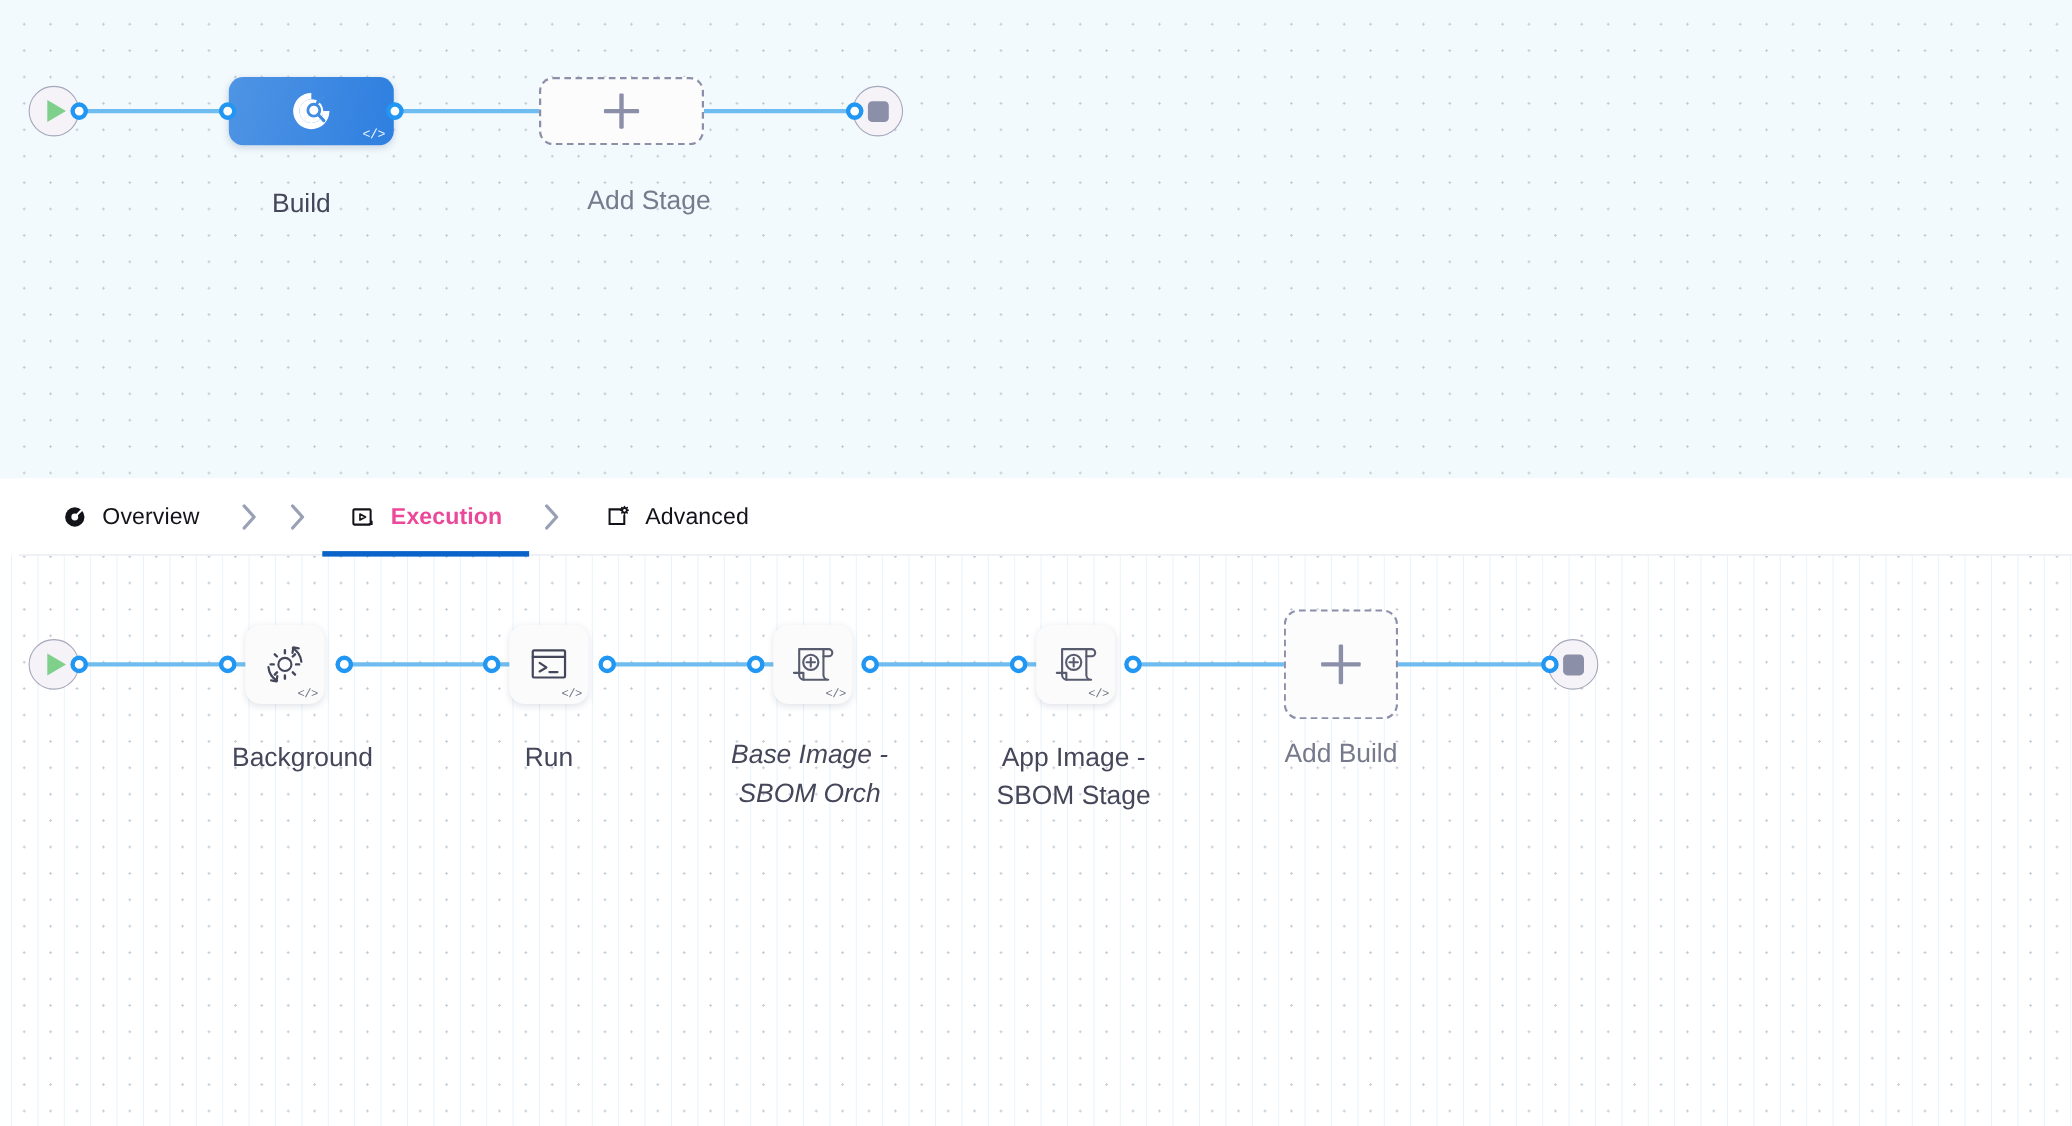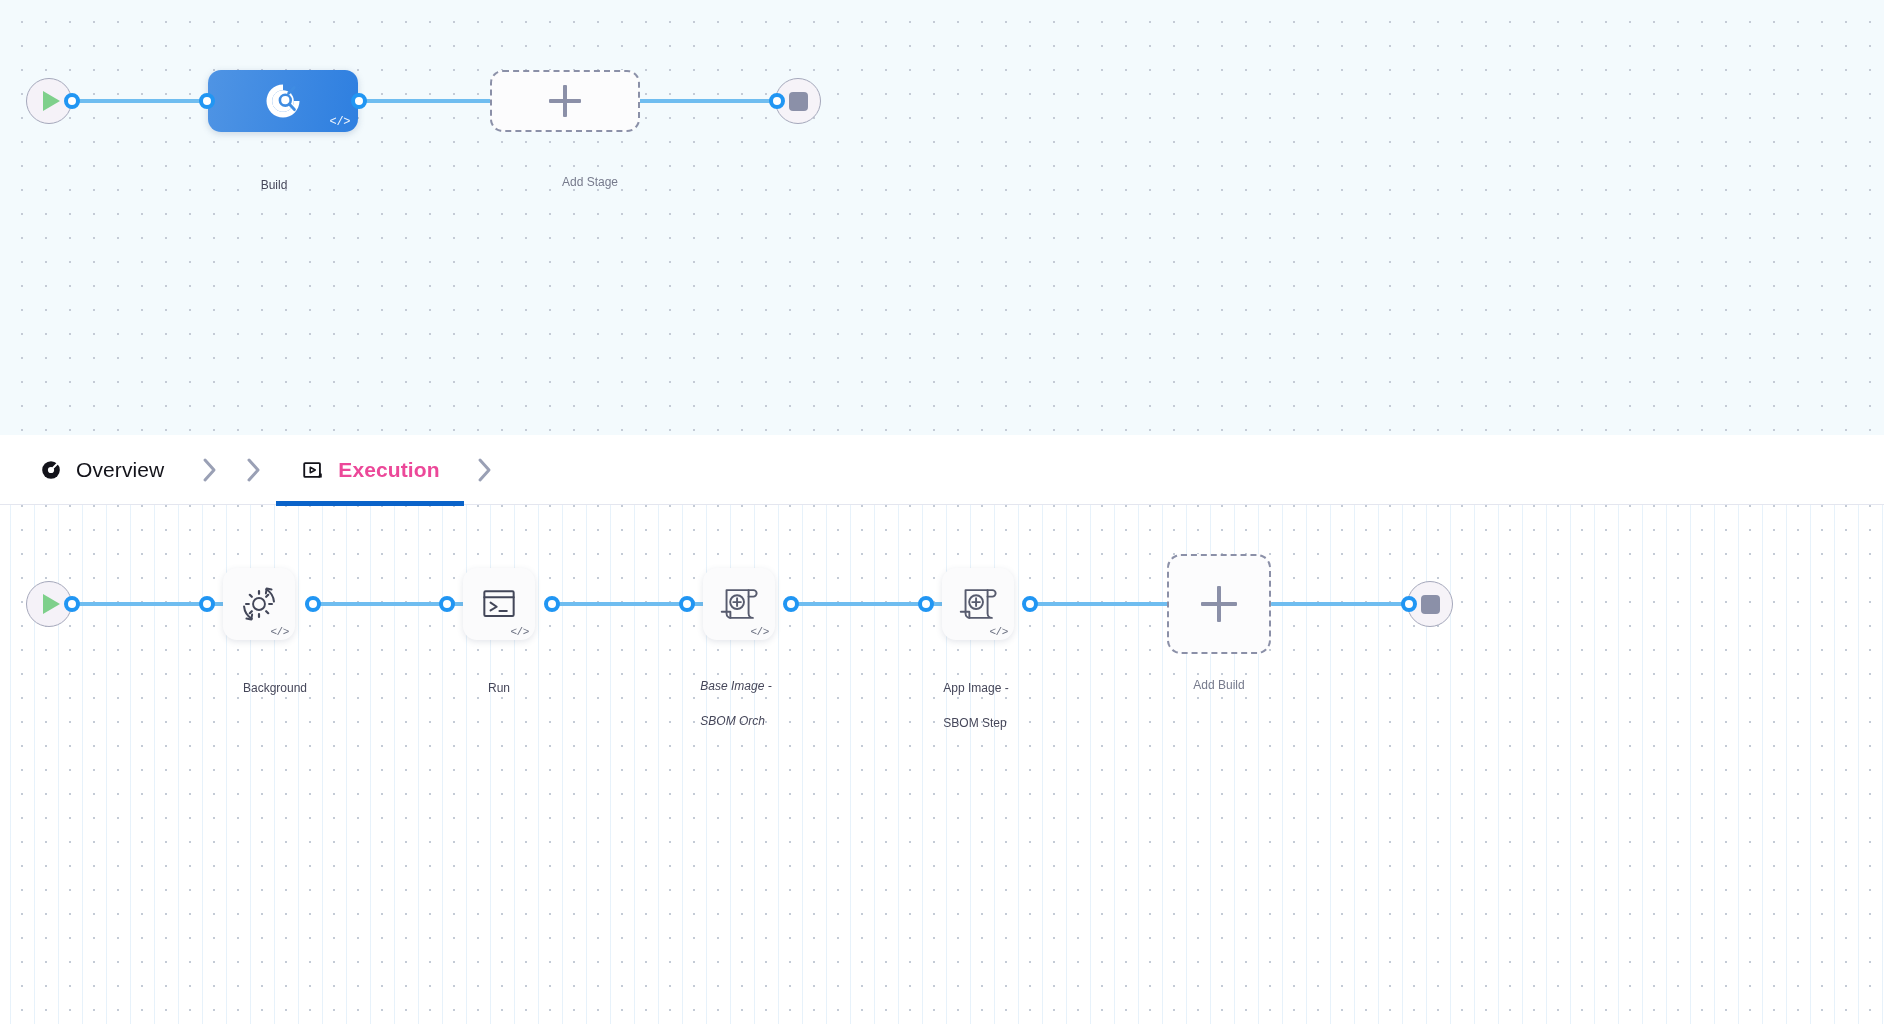--- a/index.html
+++ b/index.html
@@ -38,20 +38,21 @@
   .tab-bar {
     position: relative;
     flex: 0 0 70px;
     height: 70px;
     background: #ffffff;
     border-bottom: 1px solid #e4e6ef;
     display: flex;
     align-items: center;
     padding-left: 14px;
     z-index: 20;
+    margin-left: 17px;
   }
   .tab {
     display: flex;
     align-items: center;
     gap: 12px;
     height: 70px;
     padding: 0 24px;
     cursor: pointer;
     position: relative;
     white-space: nowrap;
@@ -199,22 +200,22 @@
   .plus-glyph::before { left: 50%; top: 0; width: 4px; height: 32px; margin-left: -2px; }
   .plus-glyph::after  { top: 50%; left: 0; height: 4px; width: 32px; margin-top: -2px; }
   .add-node.step-size .plus-glyph { width: 36px; height: 36px; }
   .add-node.step-size .plus-glyph::before { height: 36px; }
   .add-node.step-size .plus-glyph::after  { width: 36px; }
 
   
   .caption {
     position: absolute;
     transform: translateX(-50%);
-    text-align: left;
-    font-size: 12px;
+    text-align: center;
+    font-size: 24px;
     line-height: 35px;
     color: #454659;
     white-space: pre-line;
     z-index: 3;
     pointer-events: none;
   }
   .caption.muted { color: #767a8c; }
 </style>
 </head>
 <body>
@@ -297,20 +298,30 @@
       </span>
       <span class="tab-label">Execution</span>
     </div>
 
     <div class="tab-sep">
       <svg width="17" height="28" viewBox="0 0 17 28">
           <path d="M3 4 L12 14 L3 24" fill="none" stroke="#9aa0b5" stroke-width="3" stroke-linecap="round" stroke-linejoin="round"></path>
         </svg>
     </div>
 
+    <div class="tab">
+      <span class="tab-icon">
+        <svg width="24" height="24" viewBox="0 0 26 26" fill="none" stroke="#13131a" stroke-width="2" stroke-linecap="round">
+          <path d="M17 5.5 H4.5 V20 H19 V11.5"></path>
+          <circle cx="19.2" cy="6.4" r="2.3" stroke-width="1.8"></circle>
+          <path d="M19.2 2.6 v1.1 M19.2 9.1 v1.1 M15.4 6.4 h1.1 M21.9 6.4 h1.1 M16.5 3.7 l0.8 0.8 M21.1 8.3 l0.8 0.8 M21.9 3.7 l-0.8 0.8 M17.3 8.3 l-0.8 0.8" stroke-width="1.5"></path>
+        </svg>
+      </span>
+      <span class="tab-label">Advanced</span>
+    </div>
 
   </div>
 
   <div class="step-canvas">
     <div class="graph">
 
       <div class="edge" style="left:60px; top:97px; width:212px;"></div>
       <div class="edge" style="left:305px; top:97px; width:180px;"></div>
       <div class="edge" style="left:545px; top:97px; width:180px;"></div>
       <div class="edge" style="left:785px; top:97px; width:180px;"></div>
@@ -371,21 +382,21 @@
           <path d="M11 9.5 h23 v24.5 a4.5 4.5 0 0 0 4.5 4.5 h-23 a4.5 4.5 0 0 1 -4.5 -4.5 z"></path>
           <path d="M34 9.5 h5 a3.4 3.4 0 0 1 0 6.8 h-5"></path>
           <path d="M6 32 h9 v6.5"></path>
           <circle cx="22" cy="22" r="7.2"></circle>
           <path d="M22 18 v8 M18 22 h8"></path>
         </svg>
         <span class="code-badge">&lt;/&gt;</span>
       </div>
       <div class="port" style="left:1030px; top:99px;"></div>
       <div class="caption" style="left:976px; top:166px;">App Image -
-SBOM Step</div>
+SBOM Stage</div>
 
       <div class="add-node step-size" style="left:1219px; top:99px;">
         <div class="plus-glyph"></div>
       </div>
       <div class="caption muted" style="left:1219px; top:163px;">Add Build</div>
 
       <div class="port" style="left:1409px; top:99px;"></div>
       <div class="terminal" style="left:1430px; top:99px;">
         <div class="stop-sq"></div>
       </div>

